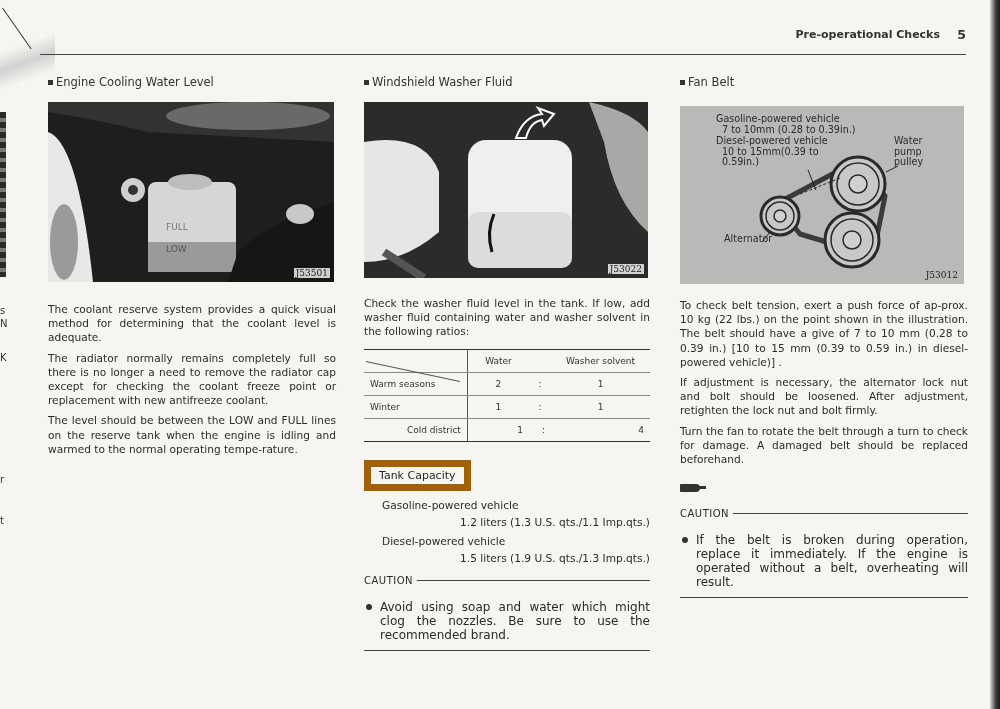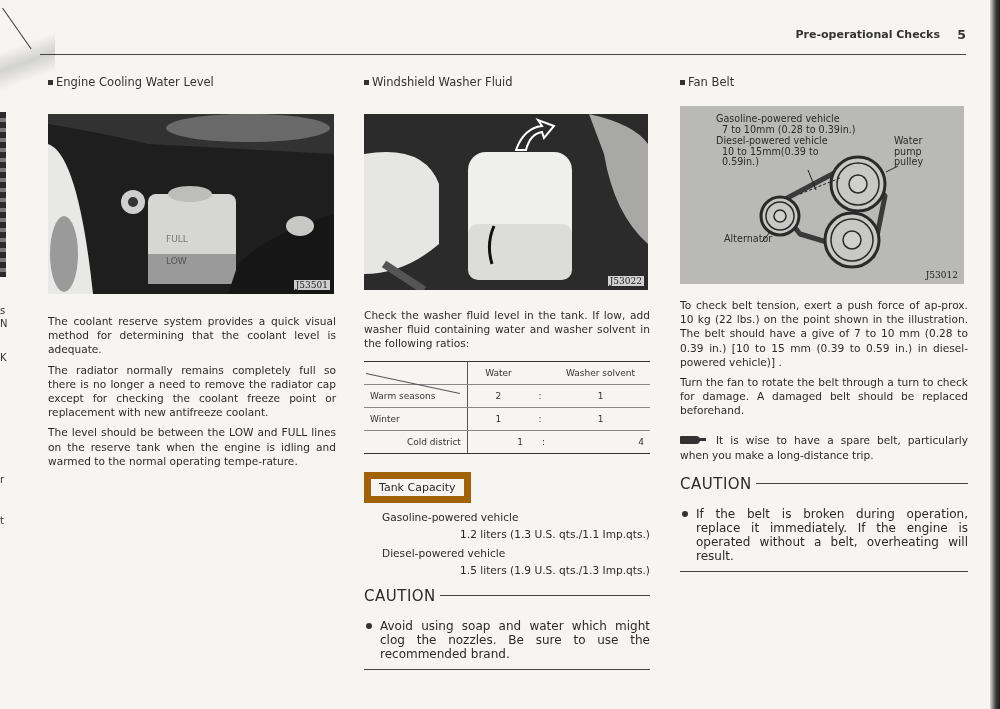--- a/index.html
+++ b/index.html
@@ -34,21 +34,21 @@
   .header-rule { position: absolute; left: 40px; right: 34px; top: 54px; height: 1px; background: #444; }
 
   .col { position: absolute; top: 74px; }
   .col1 { left: 48px; width: 288px; }
   .col2 { left: 364px; width: 286px; }
   .col3 { left: 680px; width: 288px; }
 
   .sec-title { font-size: 11.5px; font-weight: normal; color: #333; display: flex; align-items: center; gap: 3px; height: 16px; }
   .bullet-sq { width: 5px; height: 5px; background: #333; display: inline-block; }
 
-  .photo { position: relative; margin-top: 24px; overflow: hidden; }
+  .photo { position: relative; margin-top: 12px; overflow: hidden; }
   .photo .code { position: absolute; right: 4px; bottom: 4px; font-family: "DejaVu Serif", serif; font-size: 9px; color: #222; background: rgba(240,240,240,0.85); padding: 0 2px; }
 
   .p1 { width: 286px; height: 180px; background: #202020; margin-left: 0; }
   .p2 { width: 284px; height: 176px; background: #2b2b2b; }
   .p3 { width: 284px; height: 178px; background: #b8b8b6; margin-top: 16px; }
 
   .body-text { font-size: 10.6px; line-height: 14.2px; color: #2b2b2b; text-align: justify; }
   .body-text p { margin-bottom: 6px; }
 
   .col1 .body-text { margin-top: 20px; }
@@ -63,21 +63,21 @@
   table.ratio td.sep { text-align: center; width: 20px; }
   .diag { position: relative; }
   .diag::after { content: ""; position: absolute; left: 2px; top: 11px; width: 96px; height: 1px; background: #555; transform: rotate(12deg); transform-origin: left; }
 
   .tank-box { display: inline-block; border: 7px solid #a16207; padding: 2px 8px; font-size: 11px; margin-top: 18px; }
   .cap-line { font-size: 10.6px; line-height: 17px; }
   .cap-lbl { margin-left: 18px; margin-top: 6px; }
   .cap-val { text-align: right; }
 
   .caution { margin-top: 8px; }
-  .caution-head { display: flex; align-items: center; font-size: 15px; letter-spacing: 0.5px; }
+  .caution-head { display: flex; align-items: center; font-size: 10px; letter-spacing: 0.5px; }
   .caution-head .rule { flex: 1; height: 1px; background: #444; margin-left: 4px; }
   .caution-item { display: flex; font-size: 12px; line-height: 14px; text-align: justify; margin-top: 14px; }
   .caution-item .dot { width: 6px; height: 6px; border-radius: 50%; background: #333; margin: 4px 8px 0 2px; flex: none; }
   .caution-end { height: 1px; background: #444; margin-top: 8px; }
 
   .tip { display: flex; margin-top: 14px; font-size: 10.6px; line-height: 15px; }
   .hand-icon { display: inline-block; width: 20px; height: 8px; background: #333; border-radius: 1px 5px 5px 1px; margin-right: 16px; margin-top: 4px; position: relative; }
   .hand-icon::after { content: ""; position: absolute; right: -6px; top: 2px; width: 8px; height: 3px; background: #333; }
 
   .diagram-lbl { position: absolute; font-size: 9.6px; line-height: 10.5px; color: #2a2a2a; }
@@ -236,25 +236,26 @@
       <div class="diagram-lbl" style="left:214px;top:30px">
         <div>Water</div>
         <div>pump</div>
         <div>pulley</div>
       </div>
       <div class="diagram-lbl" style="left:44px;top:128px">Alternator</div>
       <span class="code" style="background:transparent">J53012</span>
     </div>
     <div class="body-text" style="margin-top:14px">
       <p>To check belt tension, exert a push force of ap-prox. 10 kg (22 lbs.) on the point shown in the illustration. The belt should have a give of 7 to 10 mm (0.28 to 0.39 in.) [10 to 15 mm (0.39 to 0.59 in.) in diesel-powered vehicle)] .</p>
+      <p>If adjustment is necessary, the alternator lock nut and bolt should be loosened. After adjustment, retighten the lock nut and bolt firmly.</p>
       <p>Turn the fan to rotate the belt through a turn to check for damage. A damaged belt should be replaced beforehand.</p>
     </div>
     <div class="tip">
       <span style="text-align:justify">
-        <span class="hand-icon"></span><span>It is wise to have a spare belt, particularly when you make a long-distance trip.</span>
+        <span class="hand-icon"></span>
       </span>
     </div>
     <div class="caution" style="margin-top:12px">
       <div class="caution-head">
         <span>CAUTION</span>
         <span class="rule"></span>
       </div>
       <div class="caution-item">
         <span class="dot"></span>
         <span>If the belt is broken during operation, replace it immediately. If the engine is operated without a belt, overheating will result.</span>

